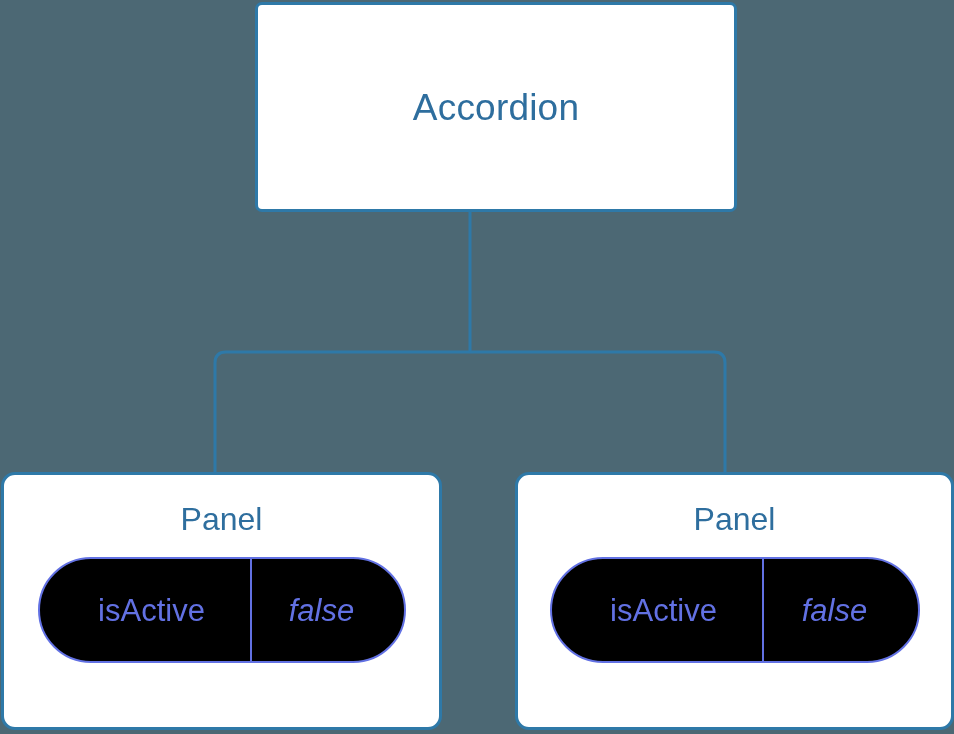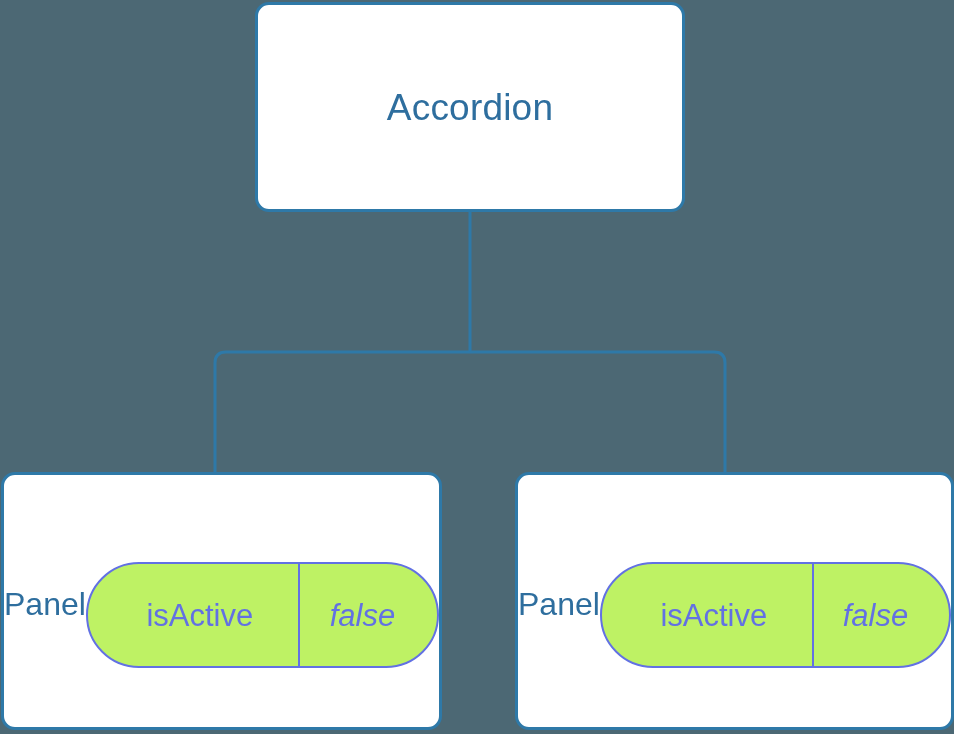--- a/index.html
+++ b/index.html
@@ -41,60 +41,62 @@
     position: absolute;
     background: #ffffff;
     border: 3px solid #2e79a8;
     border-radius: 14px;
     z-index: 2;
   }
 
   .node-root {
     left: 255px;
     top: 2px;
-    width: 430px;
+    width: 482px;
     height: 210px;
     display: flex;
     align-items: center;
     justify-content: center;
+    border-radius: 7px;
   }
 
   .node-title-root {
     font-size: 37px;
     color: #2e6e9e;
     letter-spacing: 0.2px;
     line-height: 1;
   }
 
   .node-leaf {
     top: 472px;
     height: 258px;
     padding-top: 28px;
     display: flex;
+    flex-direction: column;
     align-items: center;
   }
 
   .node-leaf-left  { left: 1px;   width: 441px; }
   .node-leaf-right { left: 515px; width: 439px; }
 
   .node-title-leaf {
     font-size: 32px;
     color: #2e6e9e;
     line-height: 1;
     margin-bottom: 22px;
   }
 
   
   .prop-pill {
     display: flex;
     align-items: stretch;
     height: 106px;
     border: 2.5px solid #6271e3;
     border-radius: 53px;
-    background: #bef264;
+    background: #000000;
     overflow: hidden;
   }
 
   .prop-pill-left  { width: 368px; }
   .prop-pill-right { width: 370px; }
 
   .prop-key,
   .prop-val {
     display: flex;
     align-items: center;

